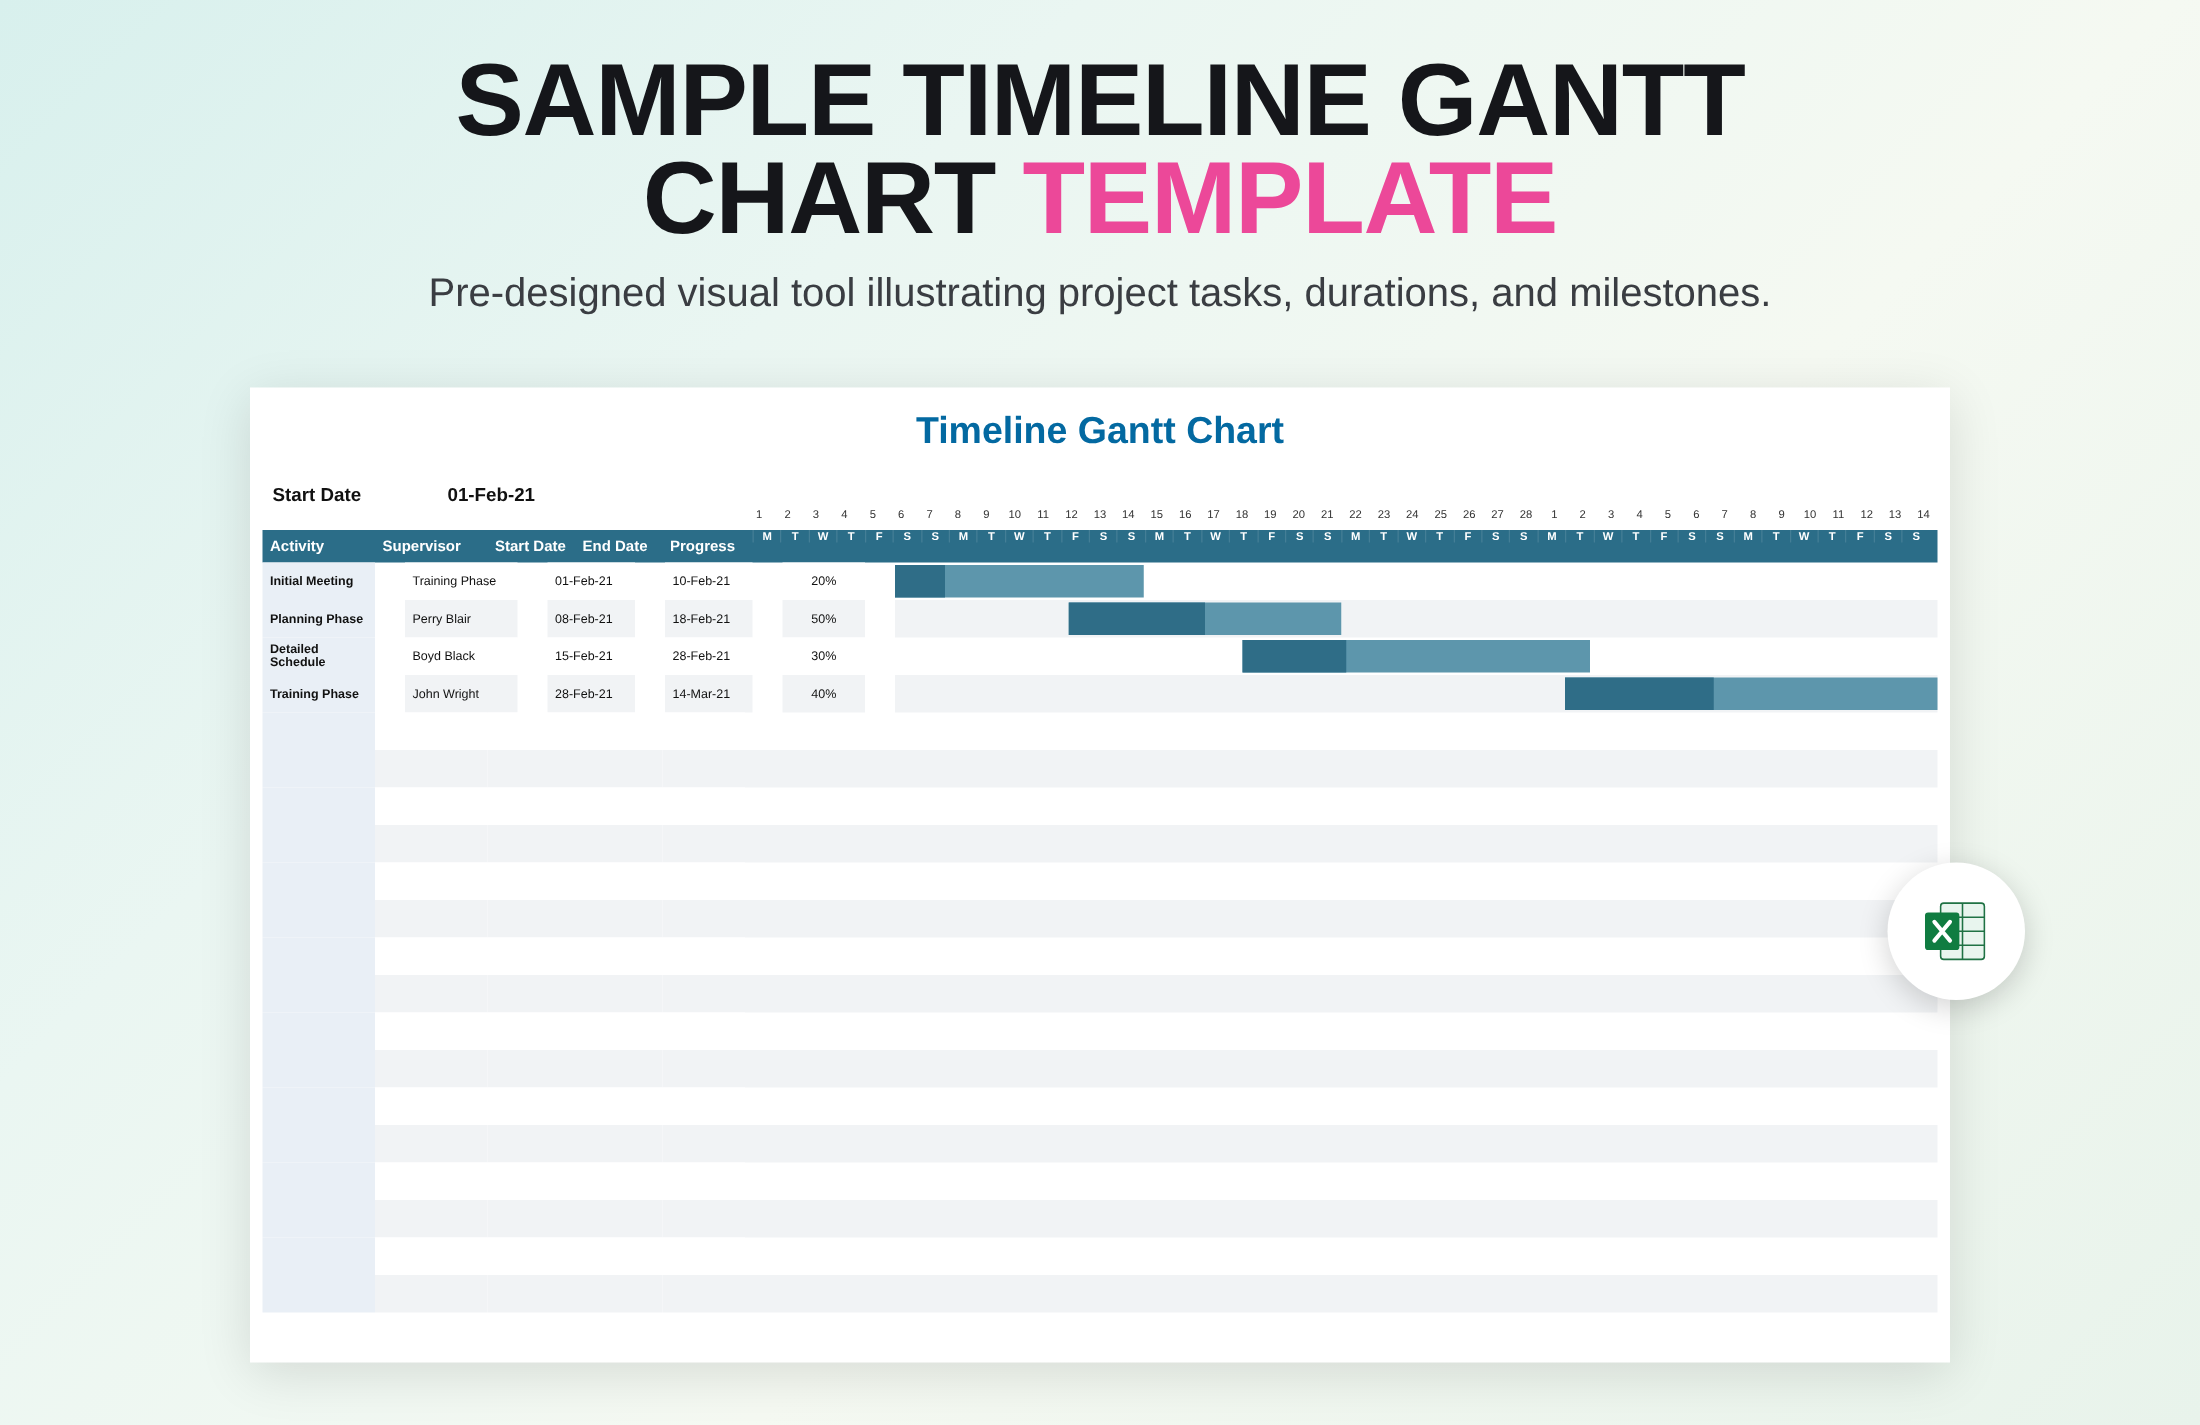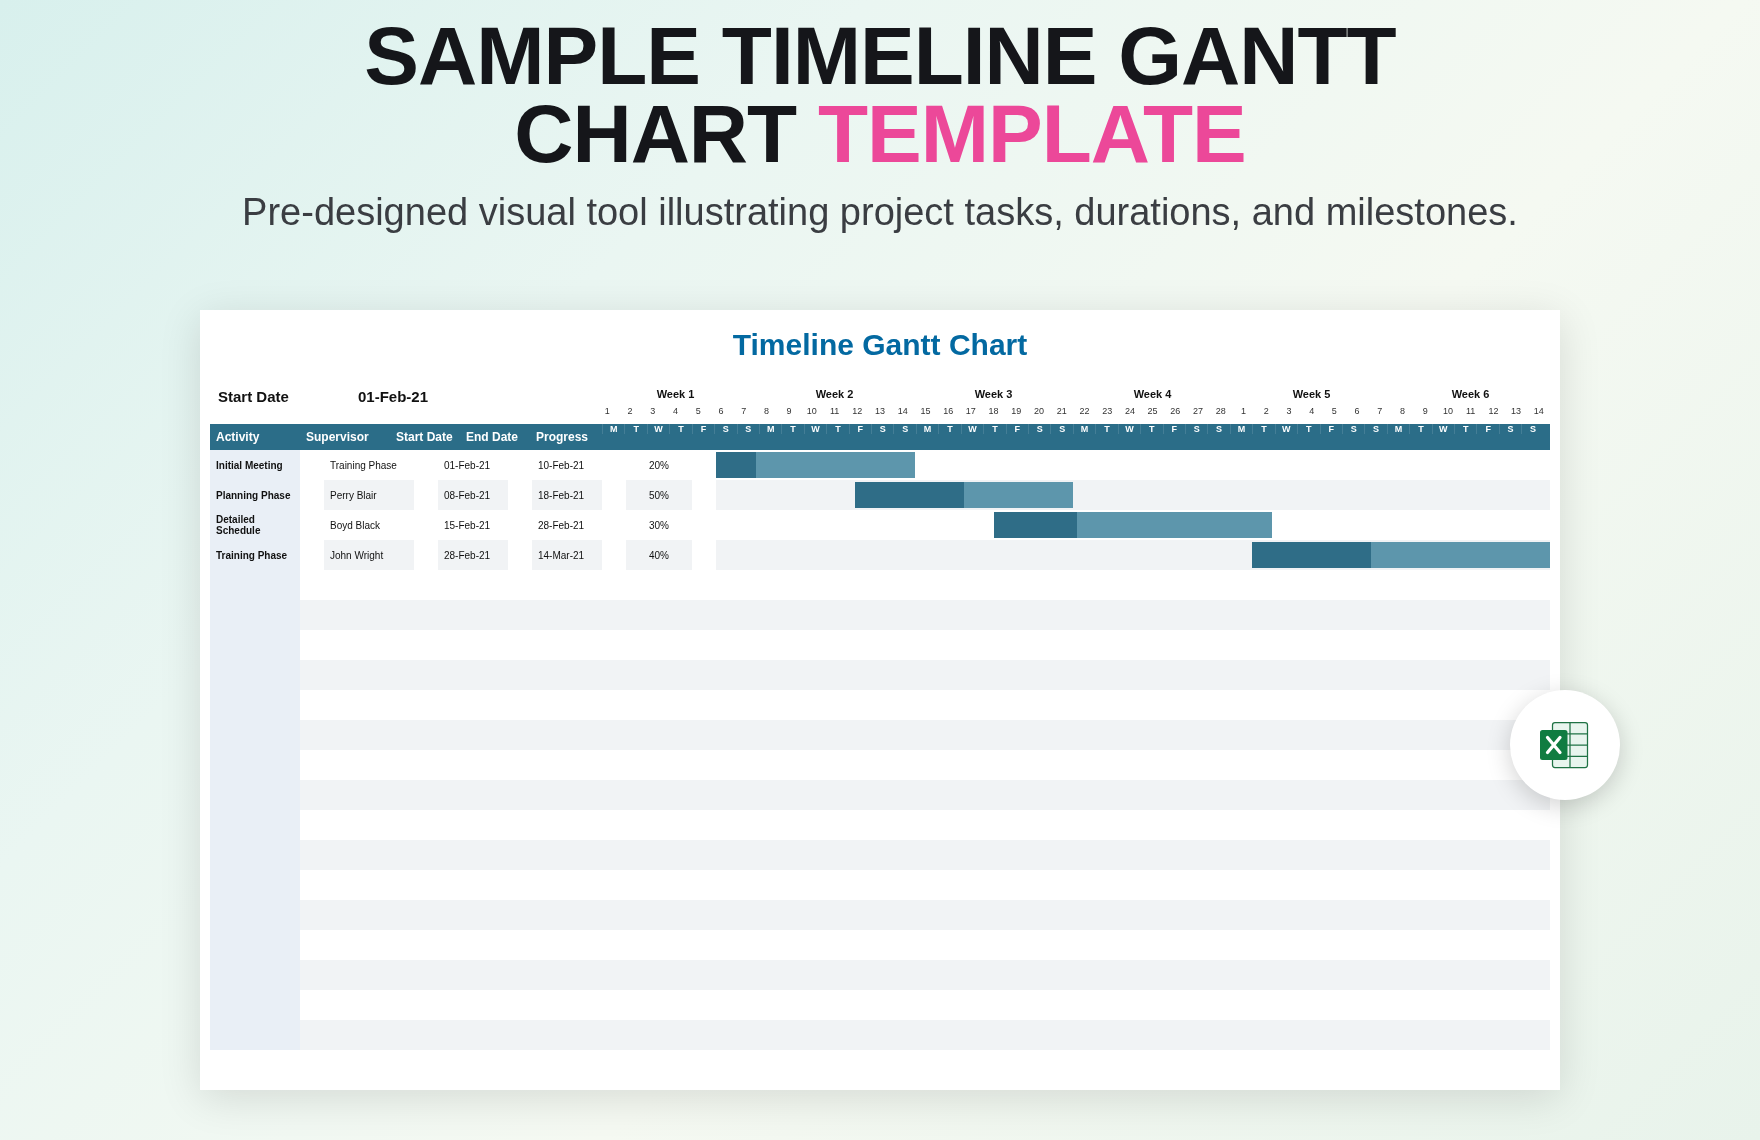--- a/index.html
+++ b/index.html
@@ -10,29 +10,29 @@
     background: linear-gradient(135deg, #d8f0ed 0%, #eaf6f2 30%, #f5f9f2 60%, #e8f3eb 100%);
     overflow: hidden;
     position: relative;
   }
   .page-title {
     text-align: center;
     font-weight: 900;
     font-size: 82px;
     line-height: 0.95;
     letter-spacing: -1px;
-    padding-top: 17px;
+    padding-top: 42px;
     text-transform: uppercase;
     font-family: "Arial Black", Arial, sans-serif;
     color: #15161a;
   }
   .page-title .accent { color: #ec4899; }
   .subtitle {
     text-align: center;
-    font-size: 38px;
+    font-size: 32px;
     color: #3a3d42;
     margin-top: 18px;
     font-weight: 400;
   }
   .sheet {
     position: absolute;
     left: 200px;
     top: 310px;
     width: 1360px;
     height: 780px;
@@ -186,28 +186,20 @@
 <div class="subtitle">Pre-designed visual tool illustrating project tasks, durations, and milestones.</div>
 
 <div class="sheet">
   <div class="sheet-title">Timeline Gantt Chart</div>
 
   <div class="week-row">
     <div class="spacer meta-row" style="height:18px;margin:0;padding-left:8px;">
       <div class="lbl">Start Date</div>
       <div class="val">01-Feb-21</div>
     </div>
-    <div class="weeks" id="weeks">
-        <div class="wk">Week 1</div>
-        <div class="wk">Week 2</div>
-        <div class="wk">Week 3</div>
-        <div class="wk">Week 4</div>
-        <div class="wk">Week 5</div>
-        <div class="wk">Week 6</div>
-      </div>
   </div>
 
   <div class="num-row">
     <div class="spacer"></div>
     <div class="nums" id="nums">
         <div class="nc">1</div>
         <div class="nc">2</div>
         <div class="nc">3</div>
         <div class="nc">4</div>
         <div class="nc">5</div>

